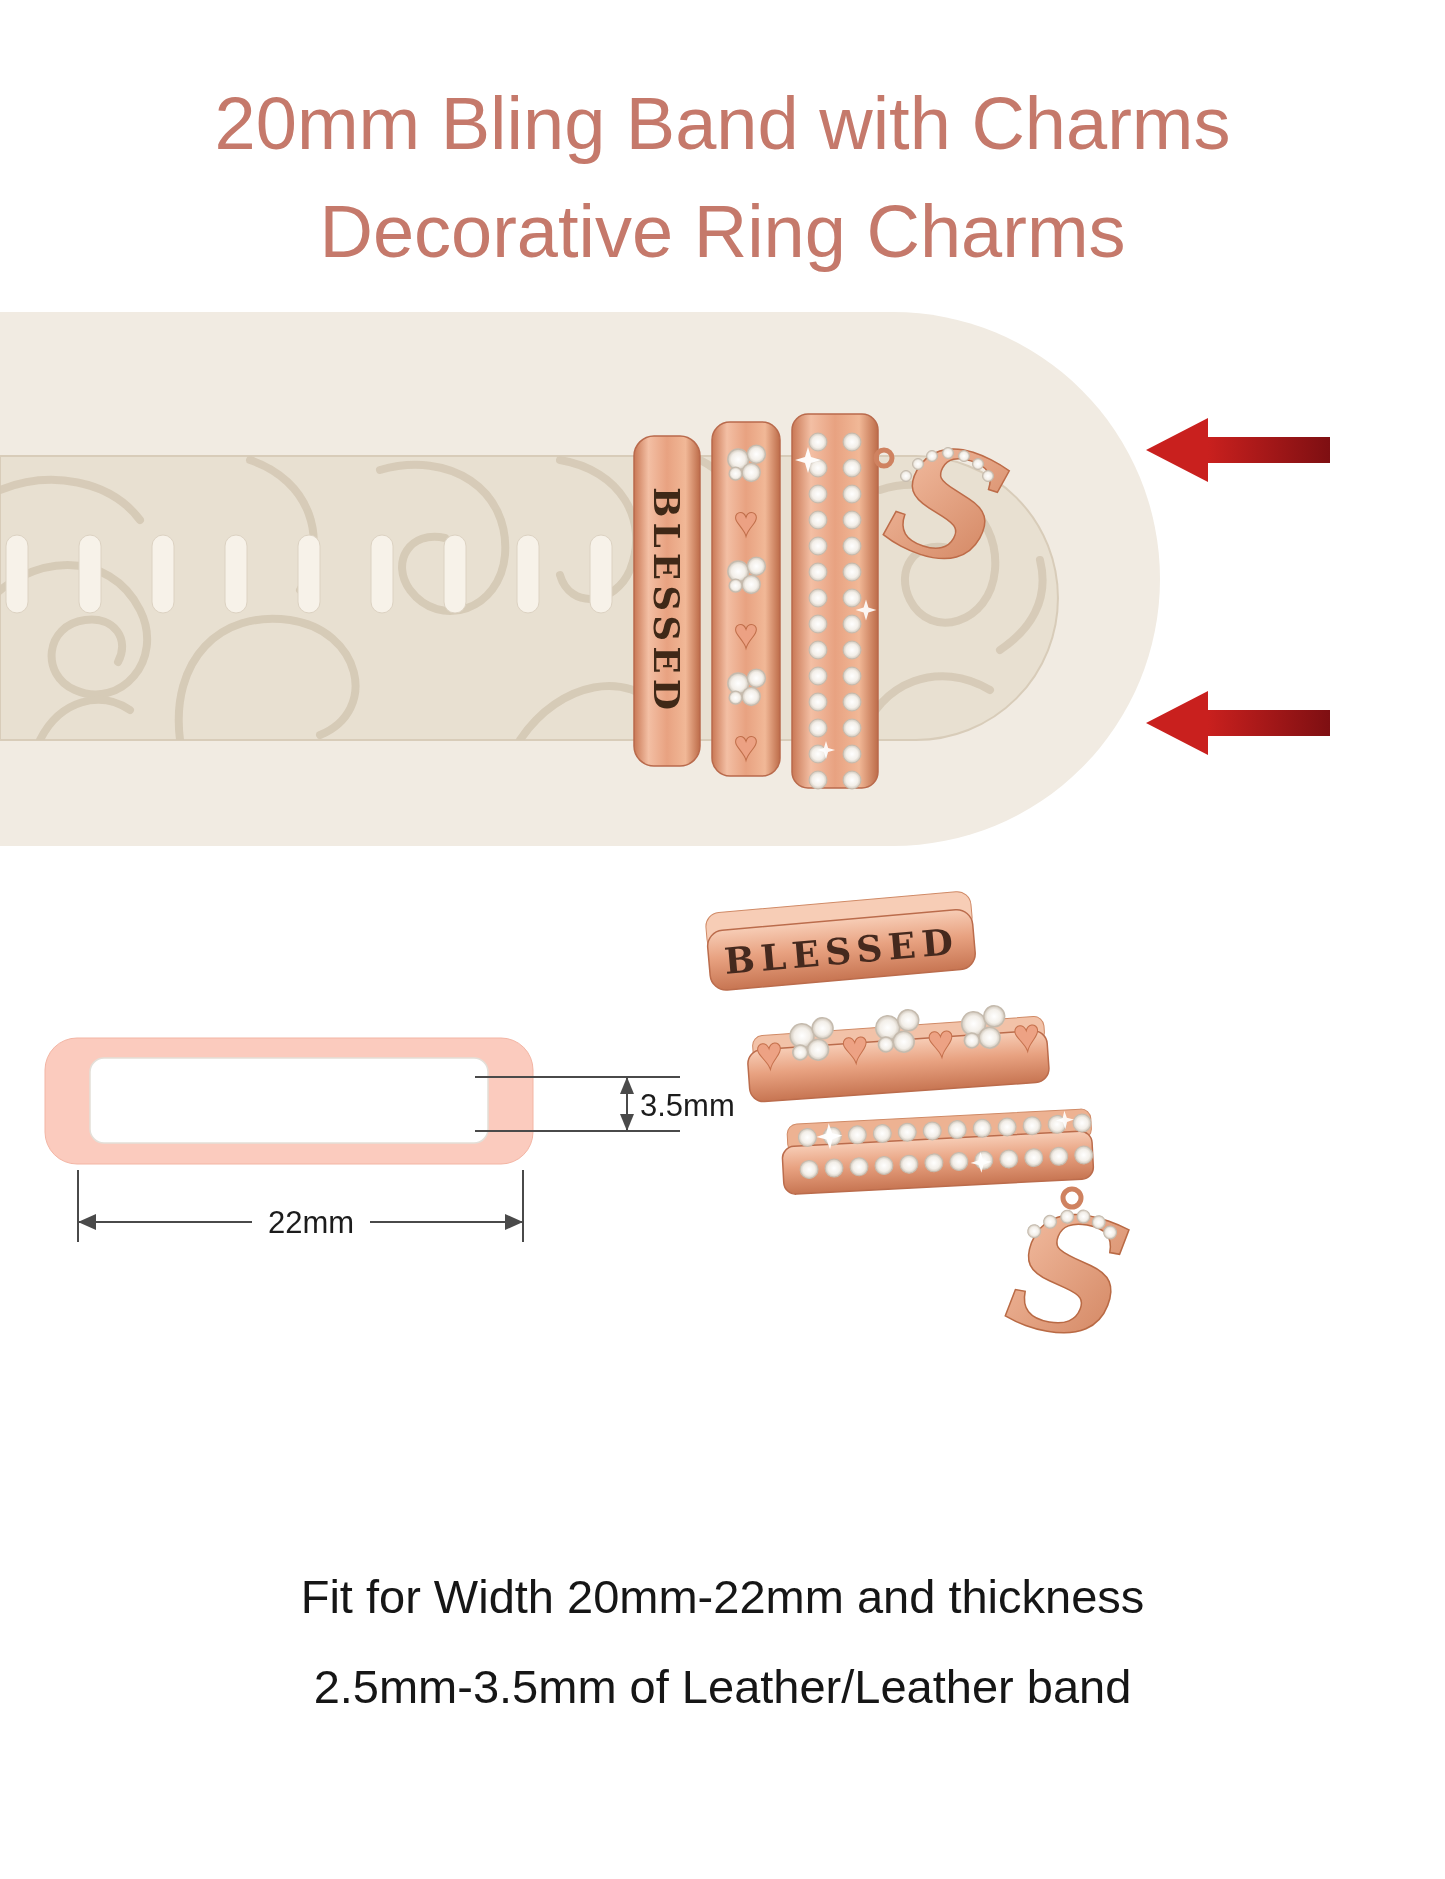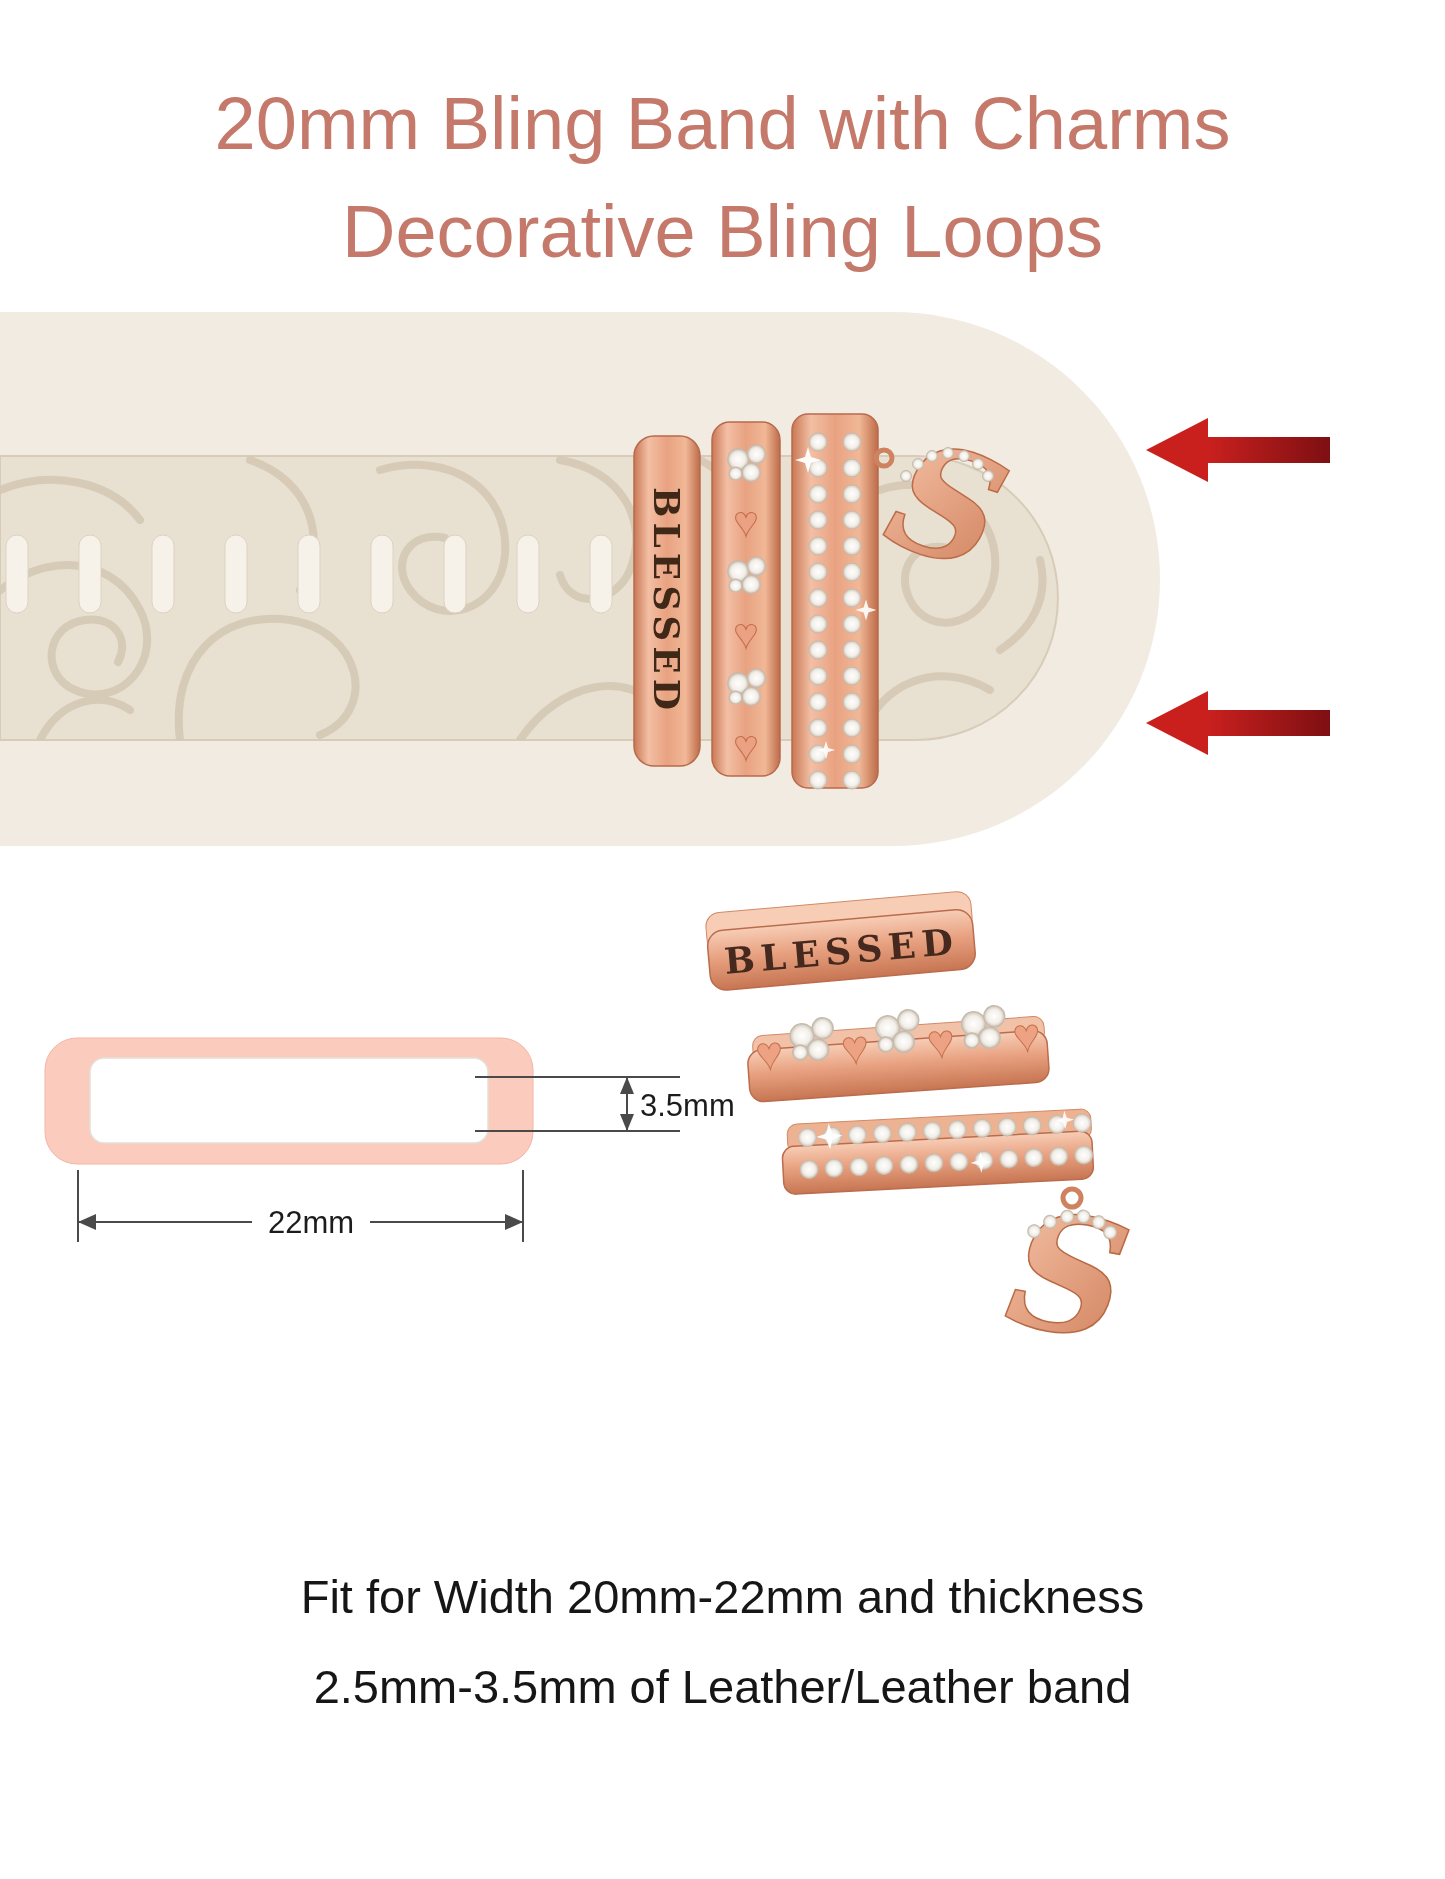--- a/index.html
+++ b/index.html
@@ -82,21 +82,21 @@
         <circle cx="200" r="9"></circle>
           <circle cx="225" r="9"></circle>
           <circle cx="250" r="9"></circle>
           <circle cx="275" r="9"></circle>
       </g>
     </defs>
   </svg>
 
   <div class="title">
     <div>20mm Bling Band with Charms</div>
-    <div>Decorative Bling Loops</div>
+    <div>Decorative Ring Charms</div>
   </div>
 
   <svg class="band-scene" width="1445" height="540" viewBox="0 0 1445 540">
     <clipPath id="bandClip">
         <path d="M0 146 H916 A142 142 0 0 1 916 430 H0 Z"></path>
       </clipPath>
 
     <path d="M0 2 H893 A267 267 0 0 1 893 536 H0 Z" fill="#f1ebe2"></path>
 
     <path d="M0 146 H916 A142 142 0 0 1 916 430 H0 Z" fill="#e8e0d1" stroke="#d8ccb9" stroke-width="2"></path>

